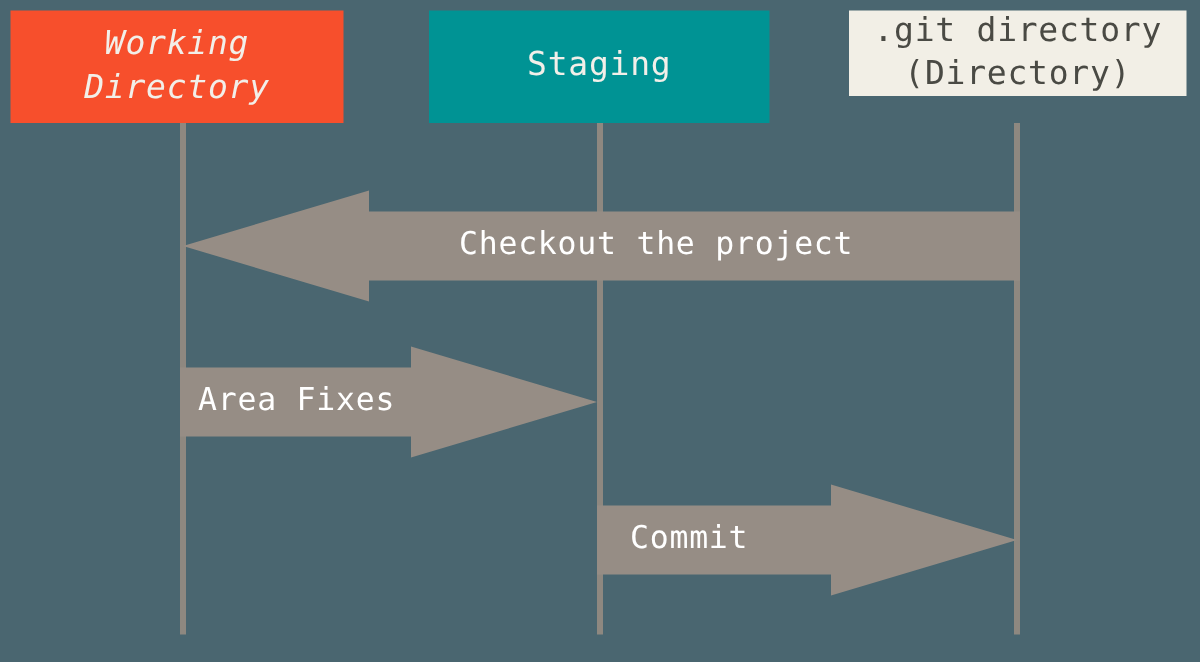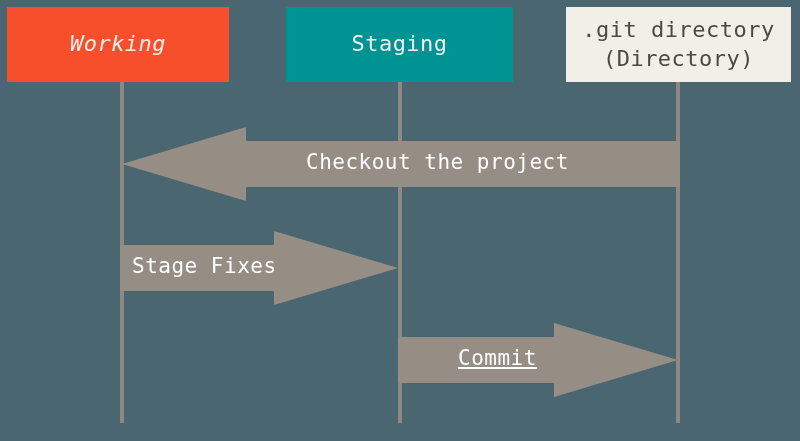--- a/index.html
+++ b/index.html
@@ -49,21 +49,21 @@
     background: #f74f2c;
     color: #f2efe9;
     font-style: italic;
   }
   #box-staging {
     left: 286px; top: 7px; width: 227px; height: 75px;
     background: #009394;
     color: #f2efe9;
   }
   #box-repo {
-    left: 566px; top: 7px; width: 225px; height: 75px;
+    left: 566px; top: 7px; width: 225px; height: 57px;
     background: #f2efe6;
     color: #4a4a44;
   }
   .node-line { display: block; }
 
   
   .arrow {
     position: absolute;
   }
   .arrow svg { display: block; }
@@ -76,33 +76,34 @@
     line-height: 1;
   }
 
   #arrow-checkout { left: 118px; top: 125px; width: 562px; height: 78px; }
   #label-checkout { left: 266px; top: 152px; margin-left: 40px; }
 
   #arrow-stage    { left: 120px; top: 229px; width: 282px; height: 78px; }
   #label-stage    { left: 132px; top: 256px; }
 
   #arrow-commit   { left: 398px; top: 321px; width: 282px; height: 78px; }
-  #label-commit   { left: 458px; top: 348px; text-decoration: underline; }
+  #label-commit   { left: 420px; top: 348px; }
 </style>
 </head>
 <body>
 
 <div id="diagram">
 
   <div class="lifeline" id="lifeline-working"></div>
   <div class="lifeline" id="lifeline-staging"></div>
   <div class="lifeline" id="lifeline-repo"></div>
 
   <div class="node-box" id="box-working">
     <span class="node-line">Working</span>
+    <span class="node-line">Directory</span>
   </div>
 
   <div class="node-box" id="box-staging">
     <span class="node-line">Staging</span>
   </div>
 
   <div class="node-box" id="box-repo">
     <span class="node-line">.git directory</span>
     <span class="node-line">(Directory)</span>
   </div>
@@ -112,21 +113,21 @@
       <polygon points="4,39 128,2 128,16 562,16 562,62 128,62 128,76" fill="#968d85"></polygon>
     </svg>
   </div>
   <div class="arrow-label" id="label-checkout">Checkout the project</div>
 
   <div class="arrow" id="arrow-stage">
     <svg width="282" height="78" viewBox="0 0 282 78" xmlns="http://www.w3.org/2000/svg">
       <polygon points="278,39 154,2 154,16 0,16 0,62 154,62 154,76" fill="#968d85"></polygon>
     </svg>
   </div>
-  <div class="arrow-label" id="label-stage">Stage Fixes</div>
+  <div class="arrow-label" id="label-stage">Area Fixes</div>
 
   <div class="arrow" id="arrow-commit">
     <svg width="282" height="78" viewBox="0 0 282 78" xmlns="http://www.w3.org/2000/svg">
       <polygon points="280,39 156,2 156,16 0,16 0,62 156,62 156,76" fill="#968d85"></polygon>
     </svg>
   </div>
   <div class="arrow-label" id="label-commit">Commit</div>
 
 </div>
 

